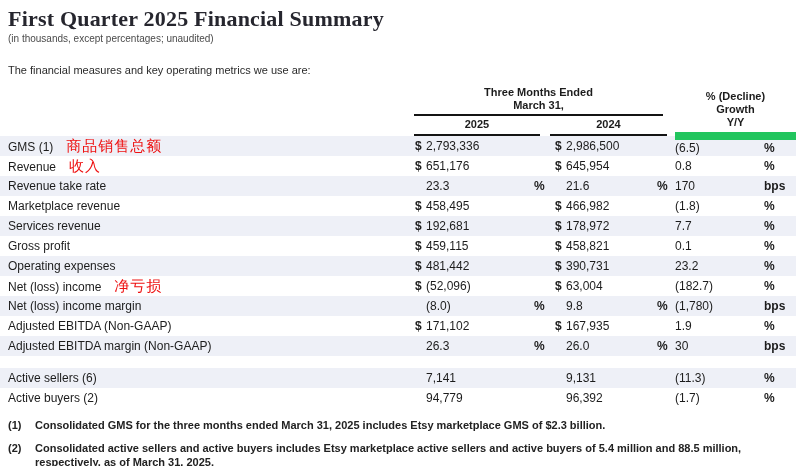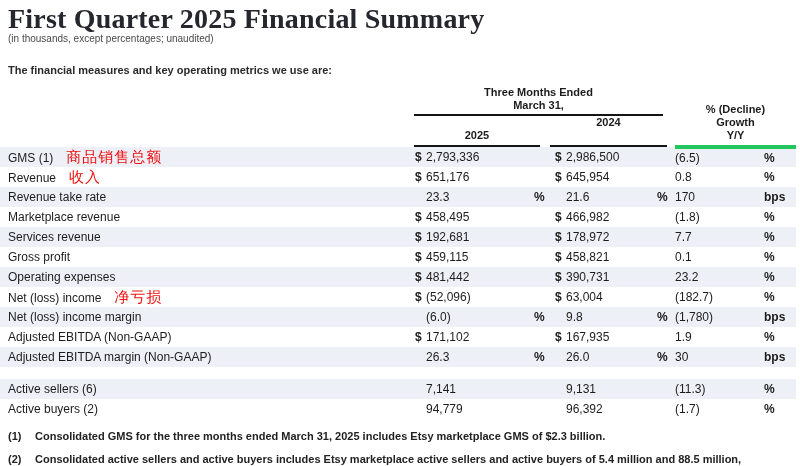--- a/index.html
+++ b/index.html
@@ -5,34 +5,34 @@
   * { box-sizing: border-box; margin: 0; padding: 0; }
   html, body { width: 800px; height: 466px; background: #ffffff; overflow: hidden; }
   body {
     font-family: "Liberation Sans", sans-serif;
     color: #1c1c1c;
     padding-top: 5px;
   }
   .doc-header { padding-left: 8px; }
   h1[data-name="page-title"] {
     font-family: "Liberation Serif", "DejaVu Serif", serif;
-    font-size: 28px;
+    font-size: 22px;
     font-weight: 600;
     color: #26262e;
     line-height: 27px;
     letter-spacing: 0.2px;
   }
   .subtitle {
     font-size: 10px;
     color: #4a4a4a;
     line-height: 13px;
   }
   .intro {
     font-size: 11px;
-    font-weight: 700;
+    font-weight: 400;
     color: #2a2a2a;
     margin-top: 19px;
     line-height: 13px;
   }
 
   table.fin {
     border-collapse: collapse;
     table-layout: fixed;
     width: 796px;
     margin-top: 9px;
@@ -47,22 +47,22 @@
   col.c-s24    { width: 22px; }
   col.c-gv     { width: 77px; }
   col.c-gu     { width: 44px; }
 
   thead th { font-weight: 700; font-size: 11px; line-height: 13px; text-align: center; vertical-align: bottom; padding: 0; }
   thead tr.hrow-a { height: 29px; margin-left: 32px; }
   thead tr.hrow-b { height: 20px; }
   .grp-head { border-bottom: 2px solid #141414; margin: 0 12px 0 4px; padding-bottom: 2px; }
   .grp-head span { display: block; }
   .year-head-25 { border-bottom: 2px solid #141414; margin: 0 10px 0 4px; padding-bottom: 3px; }
-  .year-head-24 { border-bottom: 2px solid #141414; margin-right: 8px; padding-bottom: 16px; }
-  th.growth-th { border-bottom: 4px solid #22c55e; padding-bottom: 3px; }
+  .year-head-24 { border-bottom: 2px solid #141414; margin-right: 8px; padding-bottom: 3px; }
+  th.growth-th { border-bottom: 8px solid #22c55e; padding-bottom: 3px; }
   th.growth-th span { display: block; }
 
   tbody td {
     height: 20px;
     padding: 0;
     vertical-align: middle;
     white-space: nowrap;
     overflow: visible;
   }
   tr.shaded td { background: var(--stripe, #eef0f7); }
@@ -226,21 +226,21 @@
         <td class="c3" data-name="suffix-2025"></td>
         <td class="c4" data-name="dollar-sign-2024">$</td>
         <td class="c5 pad" data-name="value-2024">63,004</td>
         <td class="c6" data-name="suffix-2024"></td>
         <td class="c7" data-name="growth-value">(182.7)</td>
         <td class="c8" data-name="growth-unit">%</td>
       </tr>
       <tr data-name="table-row" class="shaded">
         <td class="c0" data-name="row-label"><span data-name="row-label-text">Net (loss) income margin</span></td>
         <td class="c1" data-name="dollar-sign-2025"></td>
-        <td class="c2" data-name="value-2025">(6.0)</td>
+        <td class="c2" data-name="value-2025">(8.0)</td>
         <td class="c3" data-name="suffix-2025">%</td>
         <td class="c4" data-name="dollar-sign-2024"></td>
         <td class="c5 pad" data-name="value-2024">9.8</td>
         <td class="c6" data-name="suffix-2024">%</td>
         <td class="c7" data-name="growth-value">(1,780)</td>
         <td class="c8" data-name="growth-unit">bps</td>
       </tr>
       <tr data-name="table-row">
         <td class="c0" data-name="row-label"><span data-name="row-label-text">Adjusted EBITDA (Non-GAAP)</span></td>
         <td class="c1" data-name="dollar-sign-2025">$</td>

